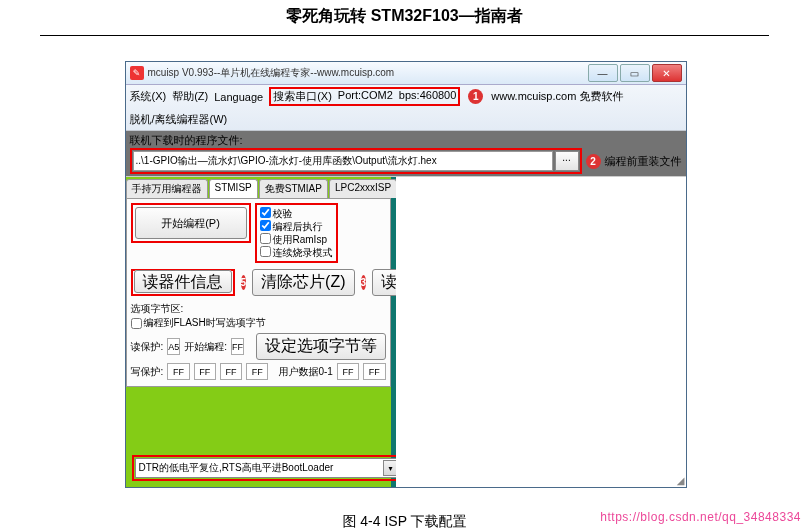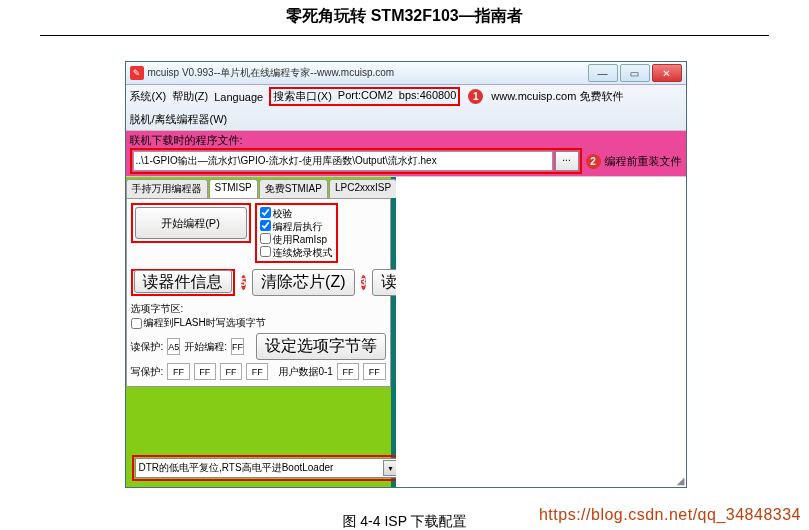--- a/index.html
+++ b/index.html
@@ -97,21 +97,21 @@
     vertical-align:middle;
     margin:0 2px;
   }
 
   .pathrow {
     padding: 2px 4px;
     font-size: 11px;
     display:flex;
     align-items:center;
     gap:3px;
-    background:#ec4899;
+    background:#737373;
     border-bottom:1px solid #ccc;
   }
   .pathlabel { white-space:nowrap; }
   .pathinput {
     flex:1;
     display:flex;
     align-items:center;
     gap:2px;
   }
   .pathfield {
@@ -245,22 +245,22 @@
   }
 
   .caption {
     text-align:center;
     font-size:14px;
     margin-top:25px;
   }
   .watermark {
     position:absolute;
     right:8px; bottom:6px;
-    font-size:16px;
-    color:#c2410c;
+    font-size:12px;
+    color:#ec4899;
     letter-spacing:0.5px;
   }
 </style>
 </head>
 <body>
 
 <div class="page-title">零死角玩转 STM32F103—指南者</div>
 
 <div class="figure-area">
   <div class="app-window">

